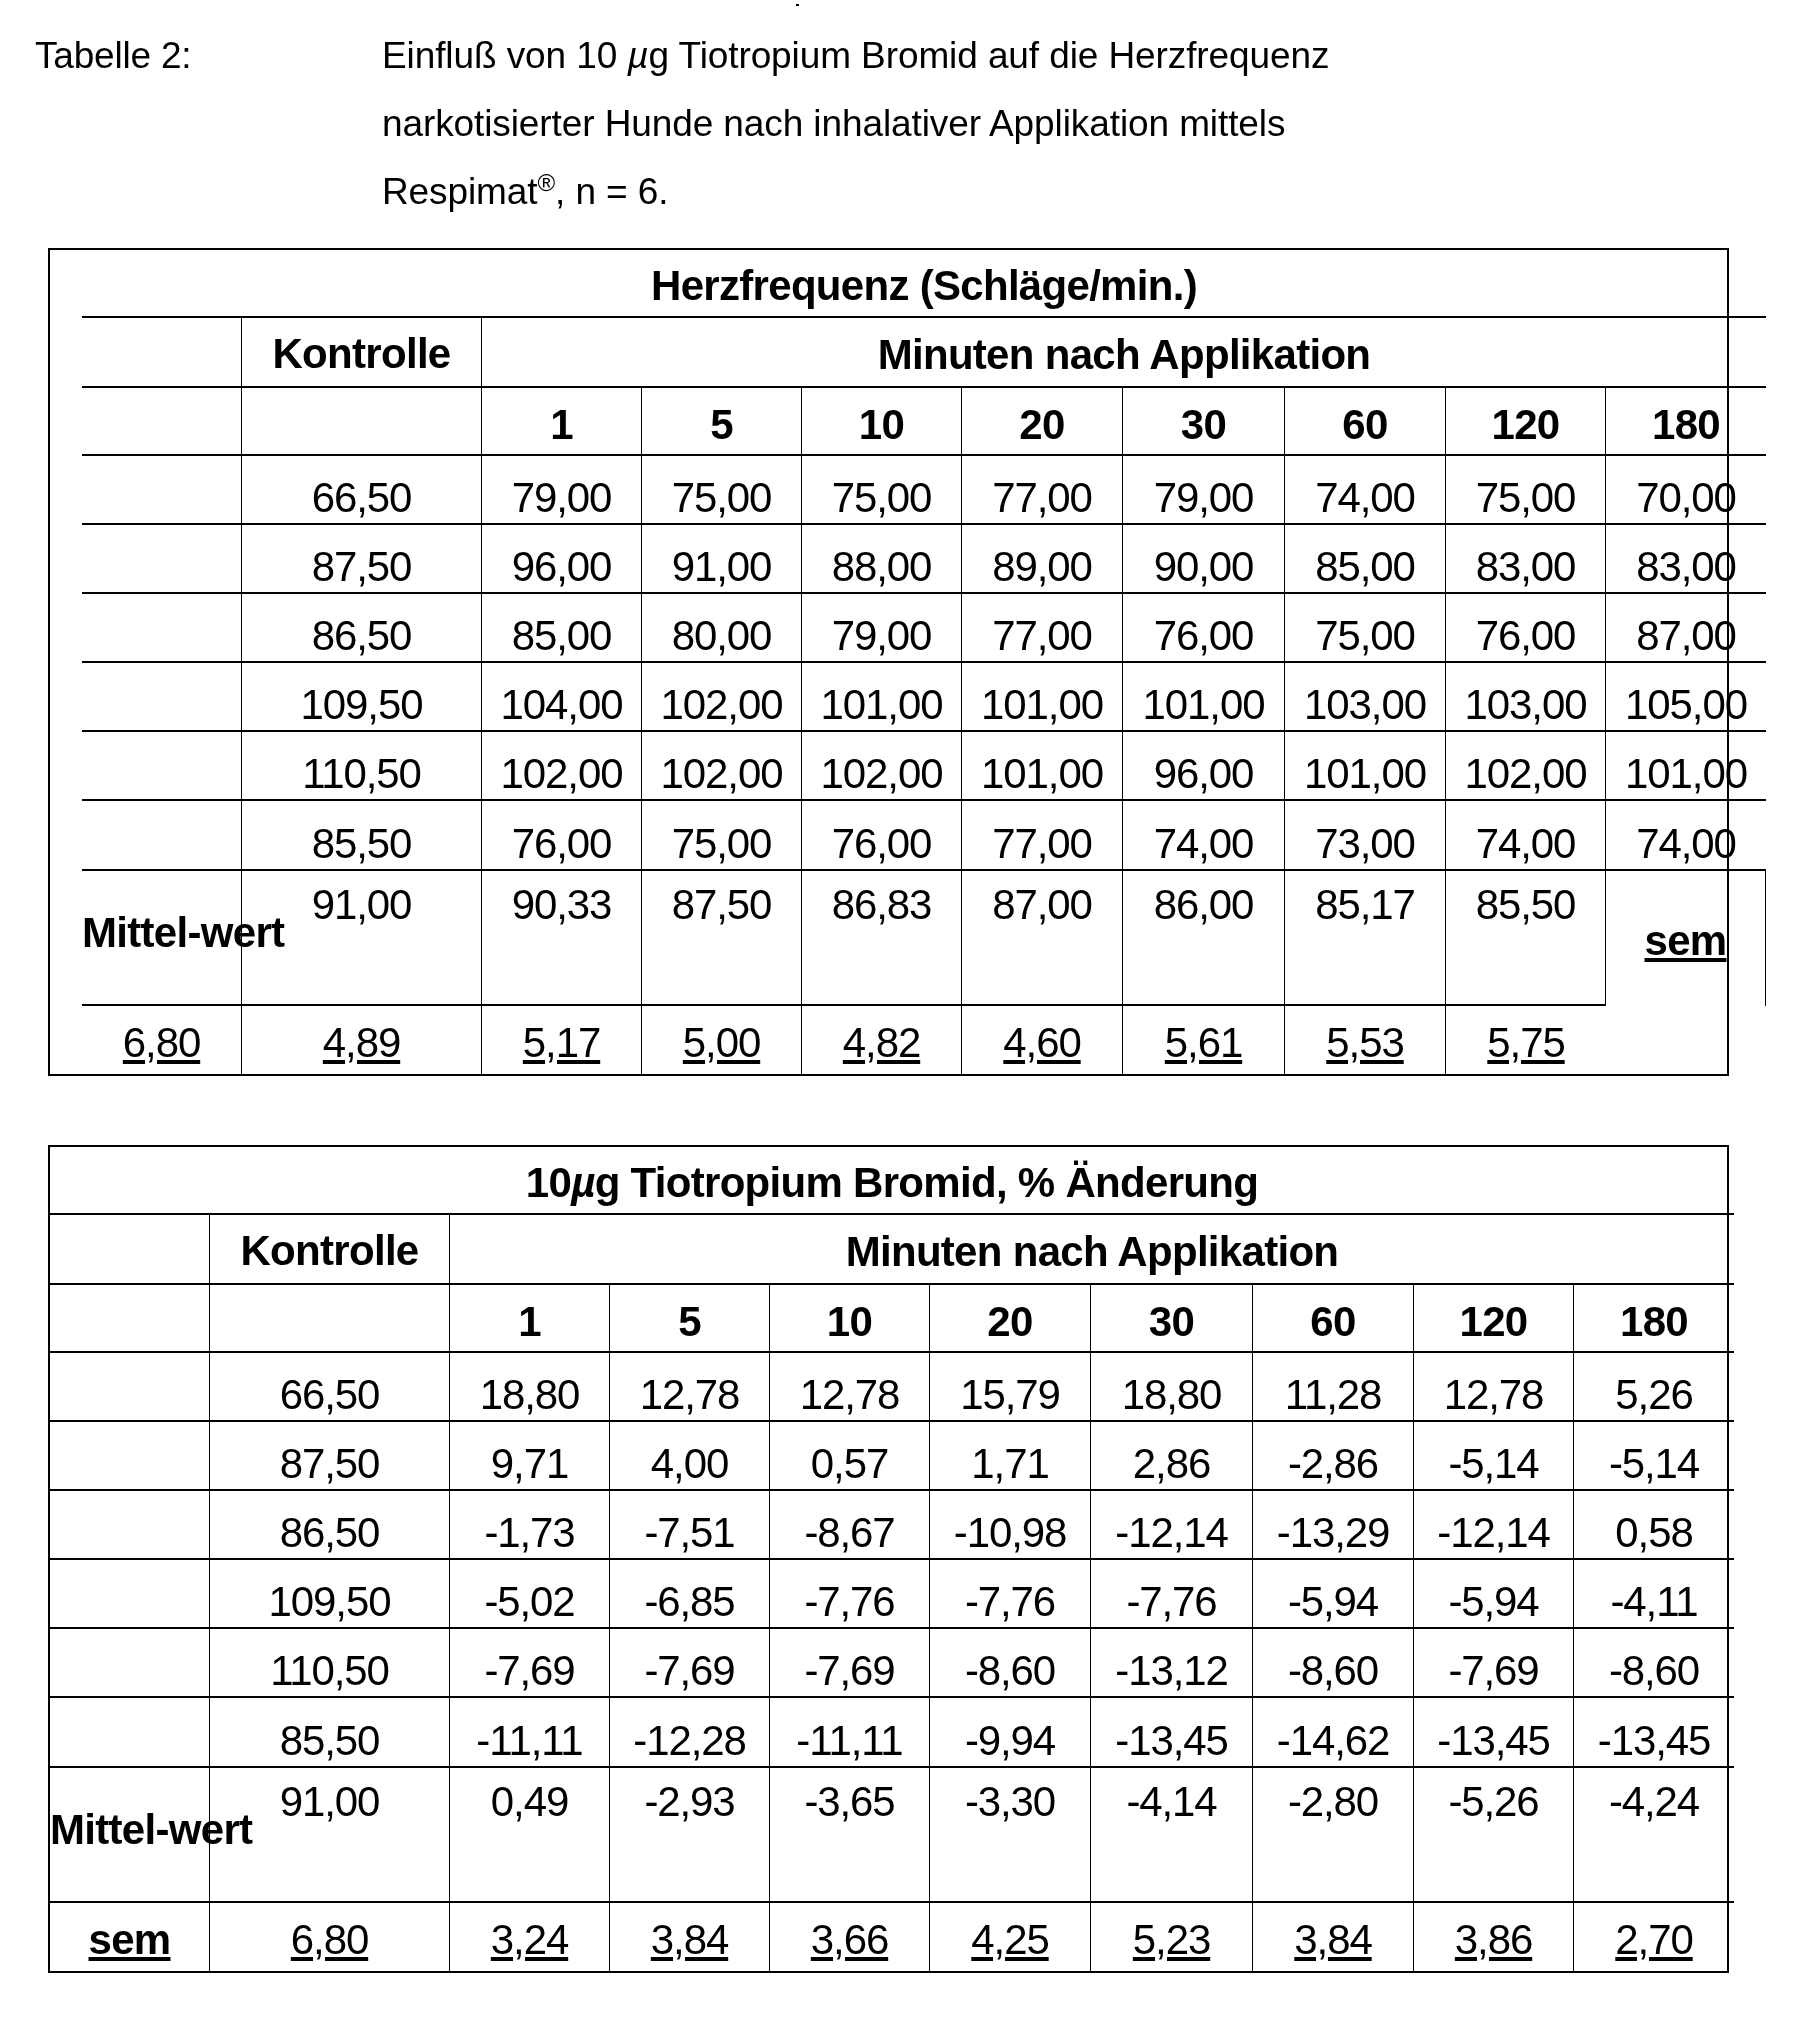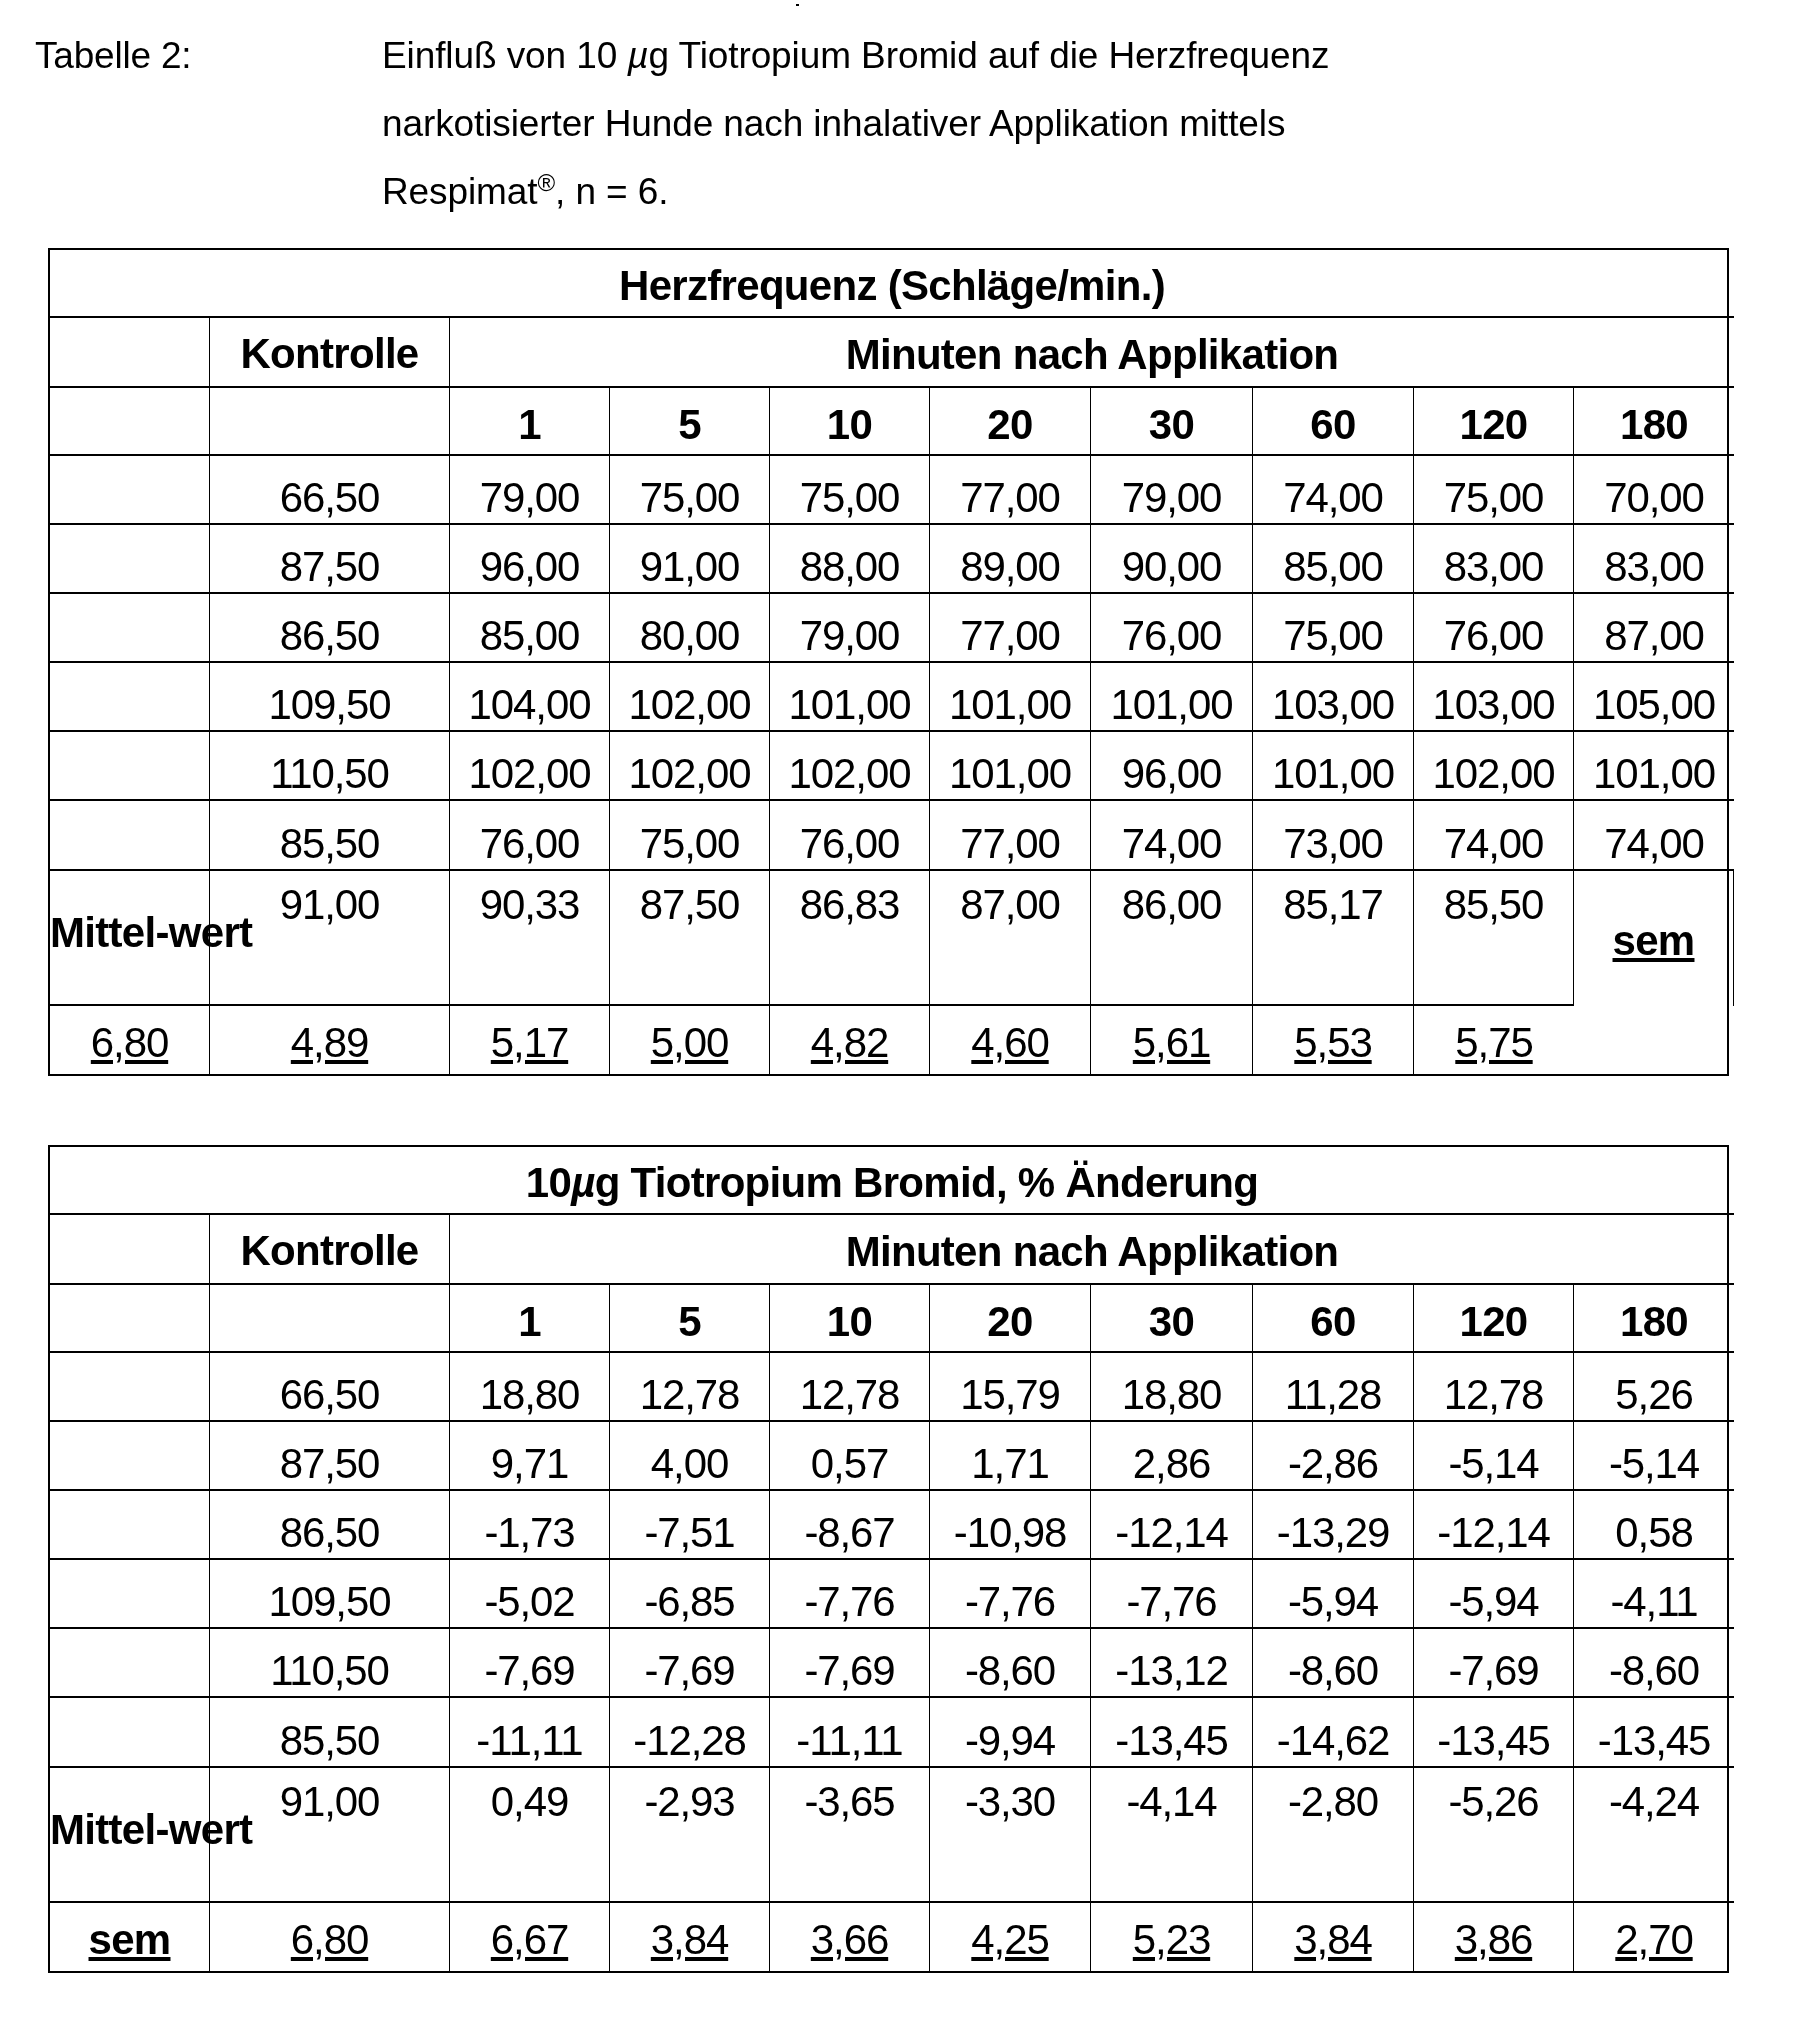--- a/index.html
+++ b/index.html
@@ -56,21 +56,21 @@
   .data-table {
     position: absolute;
     left: 48px;
     width: 1681px;
     display: grid;
     grid-template-columns: 160px 240px 160px 160px 160px 161px 162px 161px 160px 160px;
     grid-template-rows: 68px 70px 68px 69px 69px 69px 69px 69px 70px 135px 68px;
     border: 2.8px solid #000;
     box-sizing: border-box;
   }
-  .table-1 { top: 248px; }
+  .table-1 { top: 248px; padding-left: 32px; }
   .table-2 { top: 1145px; }
 
   .cell {
     border-right: 1.8px solid #000;
     border-bottom: 2.8px solid #000;
     box-sizing: border-box;
     display: flex;
     justify-content: center;
     align-items: flex-end;
     padding-bottom: 3.7px;
@@ -322,21 +322,21 @@
     <div class="cell mean">0,49</div>
     <div class="cell mean">-2,93</div>
     <div class="cell mean">-3,65</div>
     <div class="cell mean">-3,30</div>
     <div class="cell mean">-4,14</div>
     <div class="cell mean">-2,80</div>
     <div class="cell mean">-5,26</div>
     <div class="cell mean last-col">-4,24</div>
     <div class="cell bold sem-cell last-row">sem</div>
     <div class="cell sem-cell last-row">6,80</div>
-    <div class="cell sem-cell last-row">6,67</div>
+    <div class="cell sem-cell last-row">3,24</div>
     <div class="cell sem-cell last-row">3,84</div>
     <div class="cell sem-cell last-row">3,66</div>
     <div class="cell sem-cell last-row">4,25</div>
     <div class="cell sem-cell last-row">5,23</div>
     <div class="cell sem-cell last-row">3,84</div>
     <div class="cell sem-cell last-row">3,86</div>
     <div class="cell sem-cell last-row last-col">2,70</div>
   </div>
 
 

